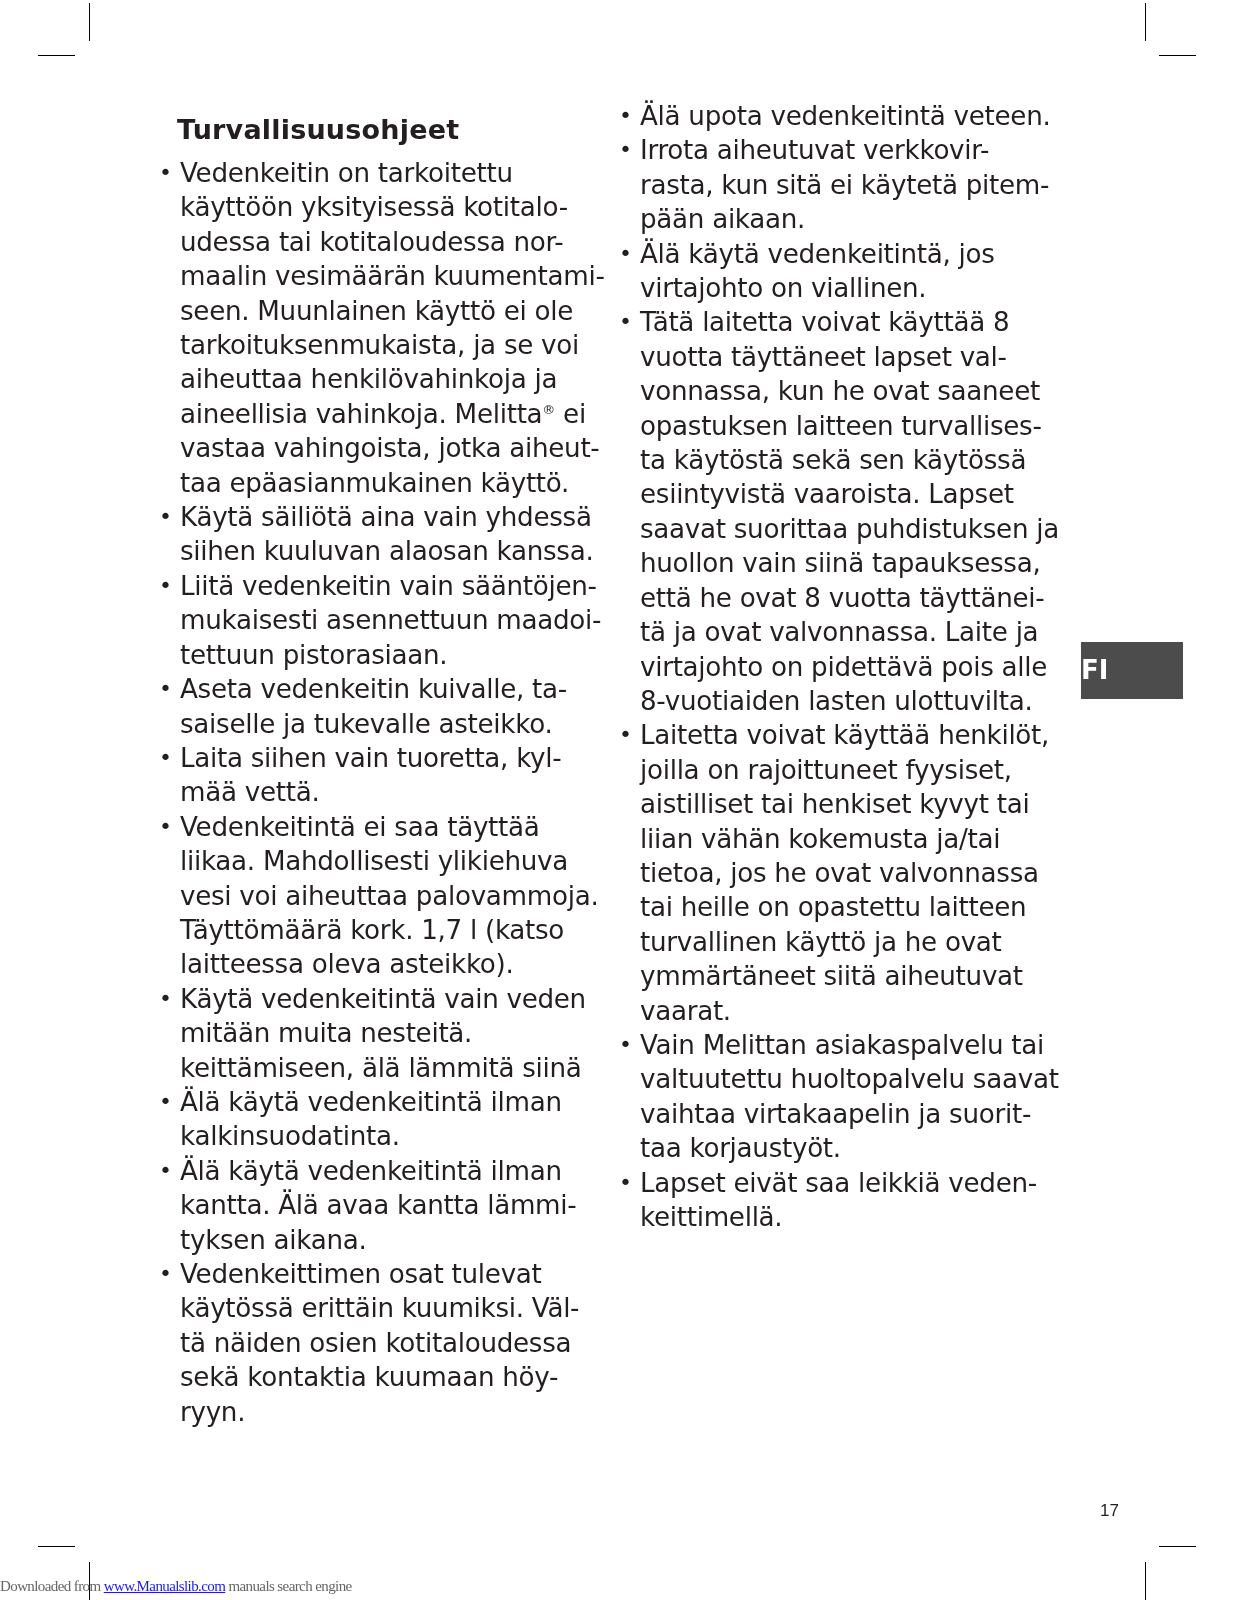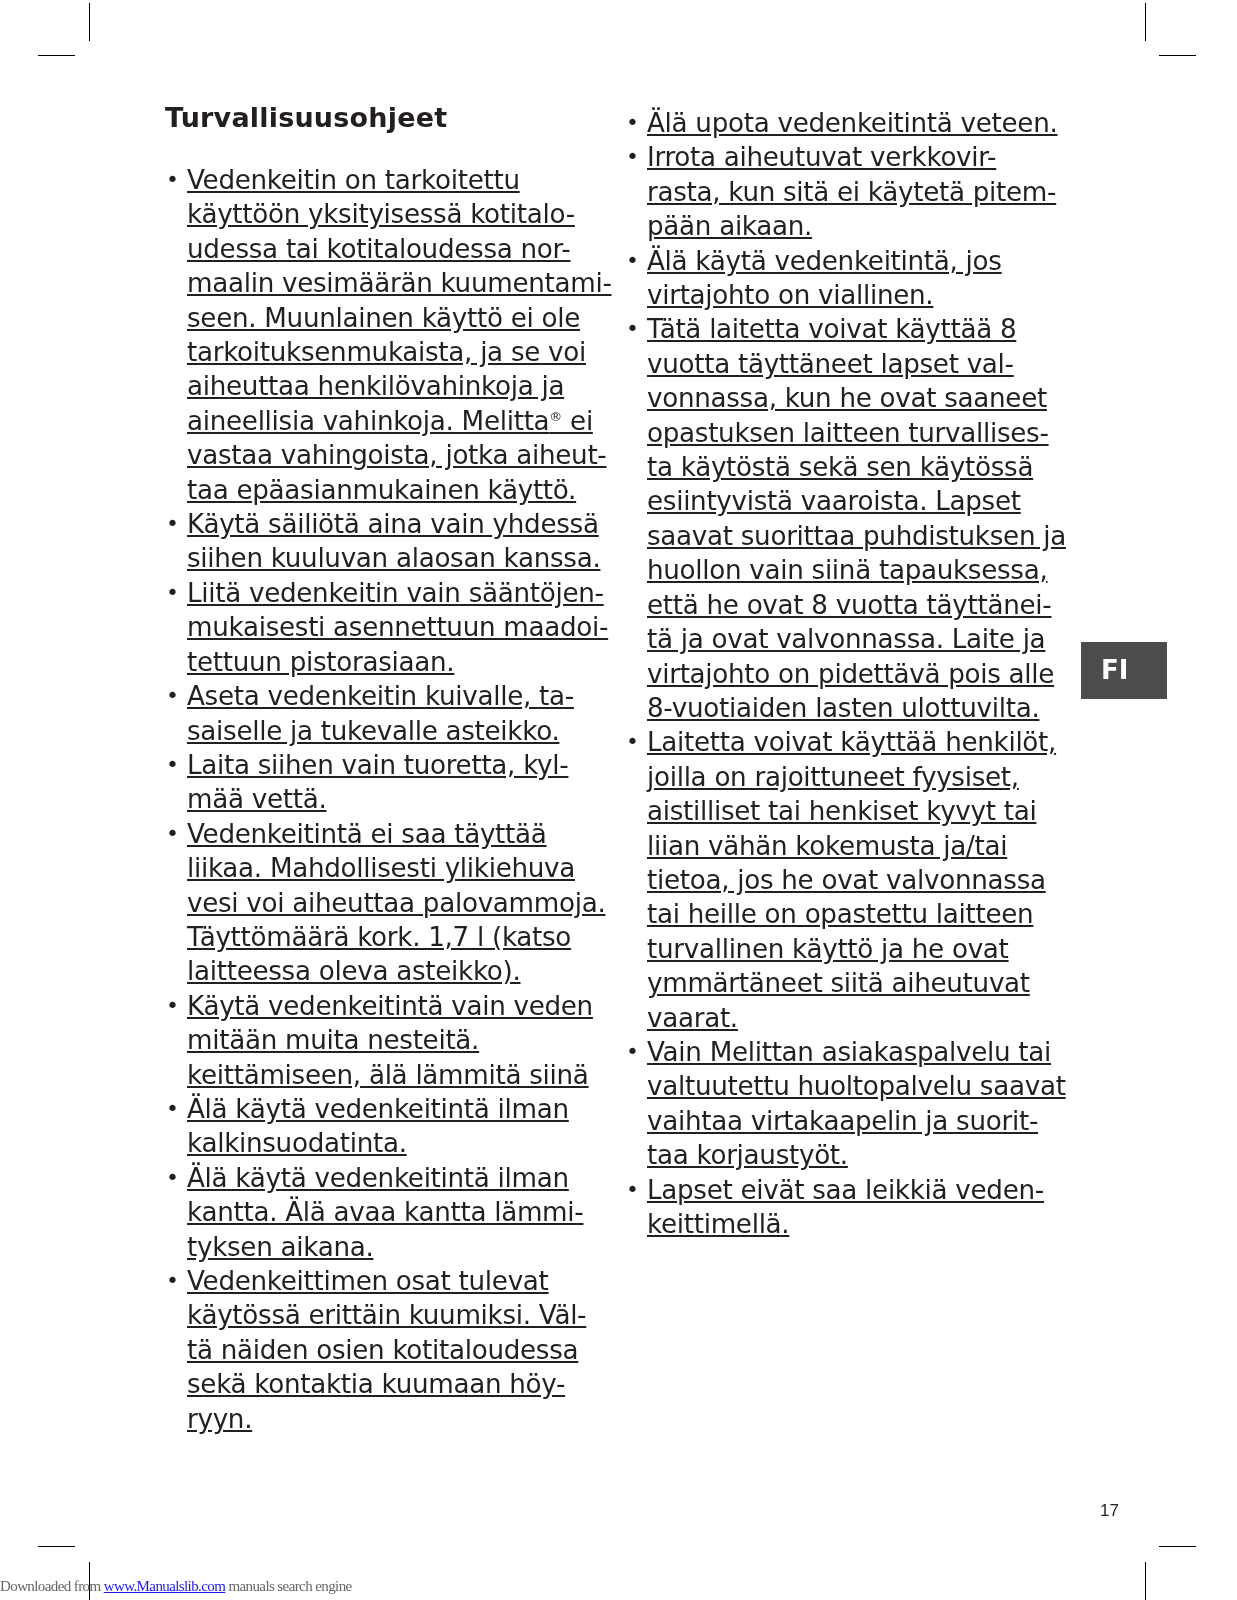--- a/index.html
+++ b/index.html
@@ -1,30 +1,30 @@
 <!DOCTYPE html>
 <html><head>
 <meta charset="utf-8">
 <style>
   html, body { margin:0; padding:0; background:#ffffff; }
   body { width:1237px; height:1600px; position:relative; overflow:hidden;
          font-family:"DejaVu Sans", sans-serif; color:#231f20; }
   .crop { position:absolute; background:#000; }
   .title { position:absolute; left:161px; top:98px; font-size:27px; font-weight:bold;
-           letter-spacing:0.2px; margin:4px; }
-  .col { position:absolute; list-style:none; margin:8px; padding:0; font-size:26.2px;
-         line-height:34.4px; letter-spacing:-0.3px;text-decoration:underline; }
+           letter-spacing:0.2px; margin:16px; }
+  .col { position:absolute; list-style:none; margin:1px; padding:0; font-size:26.2px;
+         line-height:34.4px; letter-spacing:-0.3px; }
   .col-left { left:158px; top:155px; width:450px; }
   .col-right { left:618px; top:98px; width:450px; }
   .col li { position:relative; padding-left:21px; white-space:pre-line; }
   .col li::before { content:"\2022"; position:absolute; left:0; top:0; font-size:22px; }
   .line { display:block; white-space:nowrap; }
   sup { font-size:13px; vertical-align:top; position:relative; top:-4px; }
-  .tab { position:absolute; left:1081px; top:642px; width:86px; height:57px; background:#4d4c4c;
-         color:#fff; font-weight:bold; font-size:26px; line-height:57px; padding-left:20px;
+  .tab { position:absolute; left:1081px; top:642px; width:102px; height:57px; background:#4d4c4c;
+         color:#fff; font-weight:bold; font-size:26px; line-height:57px; padding-left:0;
          box-sizing:border-box; }
   .pageno { position:absolute; left:1100px; top:1501px; font-size:17px; font-family:"Liberation Sans", sans-serif; }
   .footer { position:absolute; left:0; top:1578px; font-family:"Liberation Serif", serif;
             font-size:15px; color:#666; letter-spacing:-0.6px; }
   .footer a { color:#1a1aee; text-decoration:underline; }
 </style>
 </head>
 <body>
 
 <div class="crop" style="left:89px;top:3px;width:1px;height:38px;"></div>

